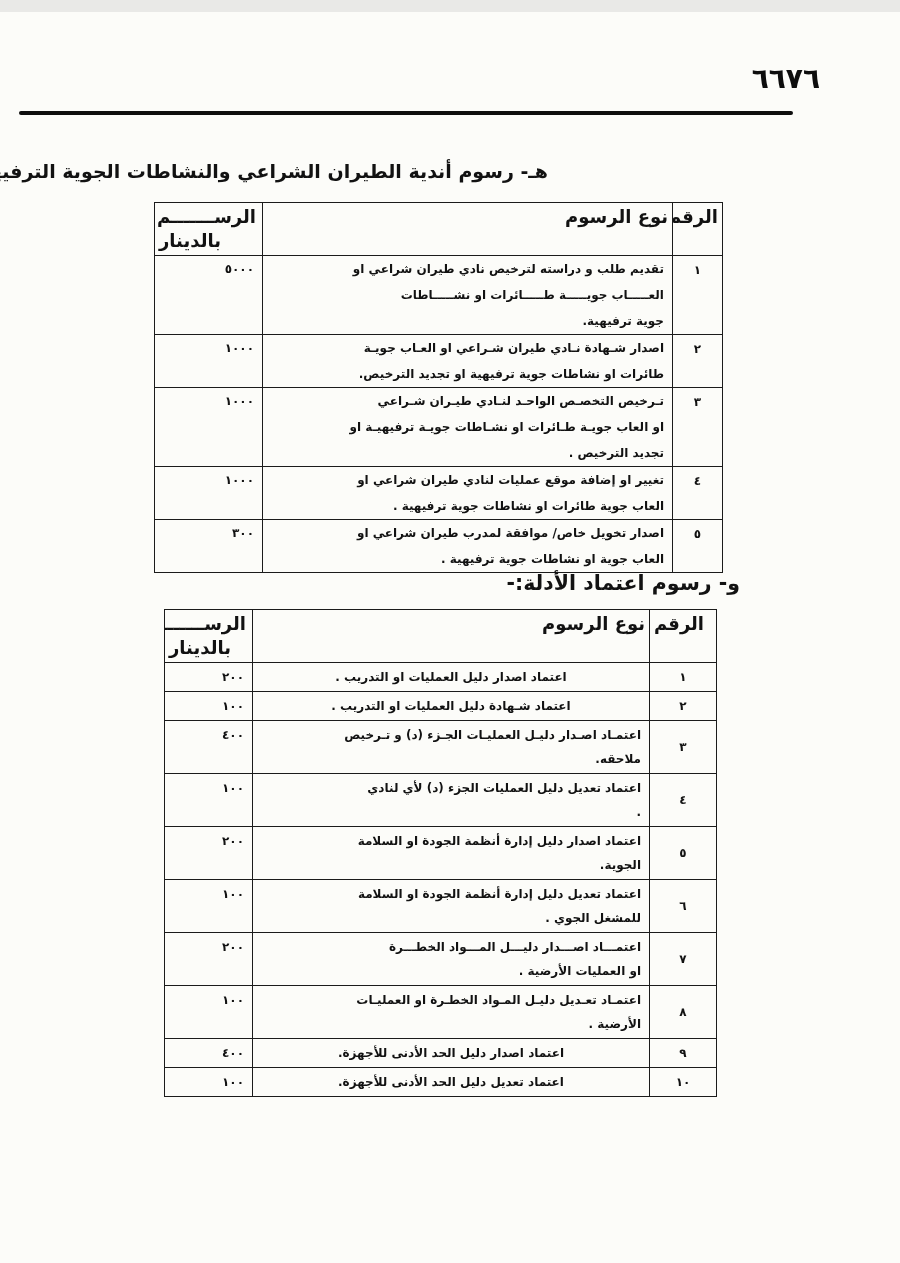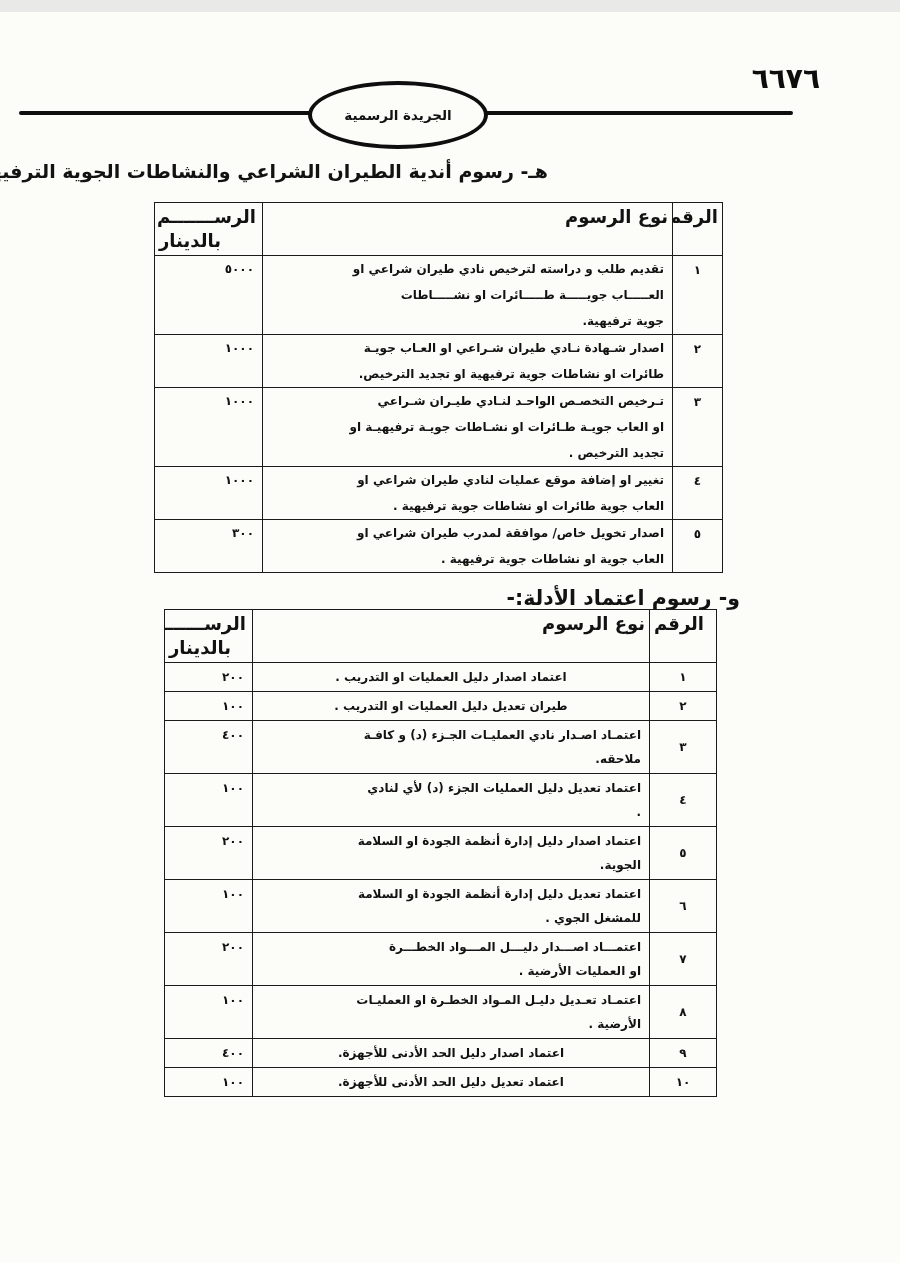--- a/index.html
+++ b/index.html
@@ -33,21 +33,21 @@
     display:flex;align-items:center;justify-content:center;
     font-size:13.5px;
   }
   
   .title1{
     position:absolute;top:148px;left:0;right:0;
     margin:0;text-align:left;
     font-size:19px;
   }
   .title2{
-    position:absolute;top:574px;right:160px;
+    position:absolute;top:559px;right:160px;
     margin:0;font-size:20.5px;
   }
   
   table{
     position:absolute;
     border-collapse:collapse;
     table-layout:fixed;
     direction:rtl;
   }
   th,td{
@@ -84,23 +84,20 @@
 </style>
 </head>
 <body>
 
 <div class="page">
 
   <div class="page-number">٦٦٧٦</div>
 
   <div class="rule"></div>
 
-  <div class="stamp">
-    <span>الجريدة الرسمية</span>
-  </div>
 
   <h1 class="title1">هـ- رسوم أندية الطيران الشراعي والنشاطات الجوية الترفيهية:-</h1>
 
   <table class="t1">
     <colgroup>
         <col style="width:50px">
         <col style="width:410px">
         <col style="width:108px">
       </colgroup>
     <thead>
@@ -164,26 +161,26 @@
       </tr>
     </thead>
     <tbody>
       <tr>
         <td class="no">١</td>
         <td class="type">اعتماد اصدار دليل العمليات او التدريب .</td>
         <td class="fee">٢٠٠</td>
       </tr>
       <tr>
         <td class="no">٢</td>
-        <td class="type">طيران تعديل دليل العمليات او التدريب .</td>
+        <td class="type">اعتماد شـهادة دليل العمليات او التدريب .</td>
         <td class="fee">١٠٠</td>
       </tr>
       <tr>
         <td class="no">٣</td>
-        <td class="type">اعتمـاد اصـدار نادي العمليـات الجـزء (د) و كافـة
+        <td class="type">اعتمـاد اصـدار دليـل العمليـات الجـزء (د) و تـرخيص
 ملاحقه.</td>
         <td class="fee">٤٠٠</td>
       </tr>
       <tr>
         <td class="no">٤</td>
         <td class="type">اعتماد تعديل دليل العمليات الجزء (د) لأي لنادي
 .</td>
         <td class="fee">١٠٠</td>
       </tr>
       <tr>

